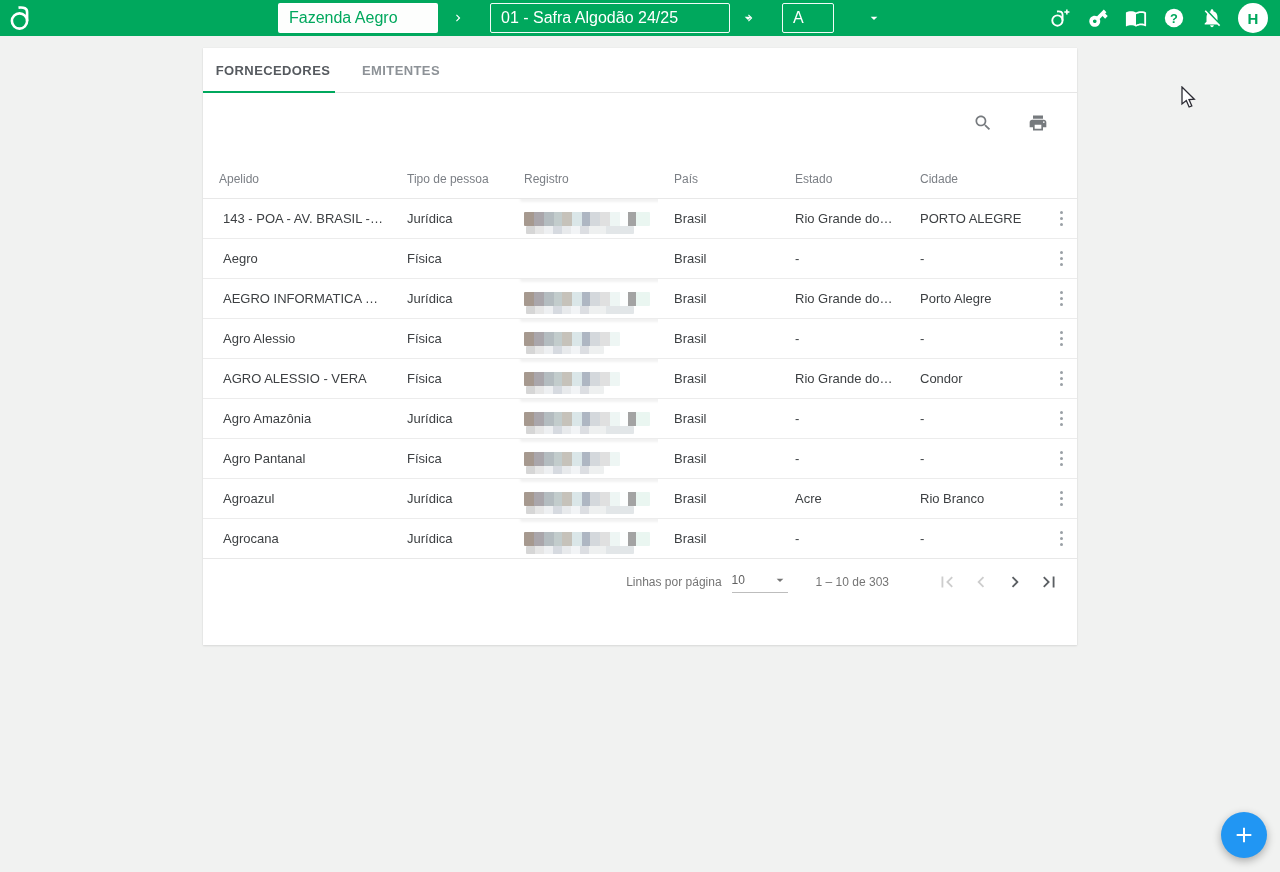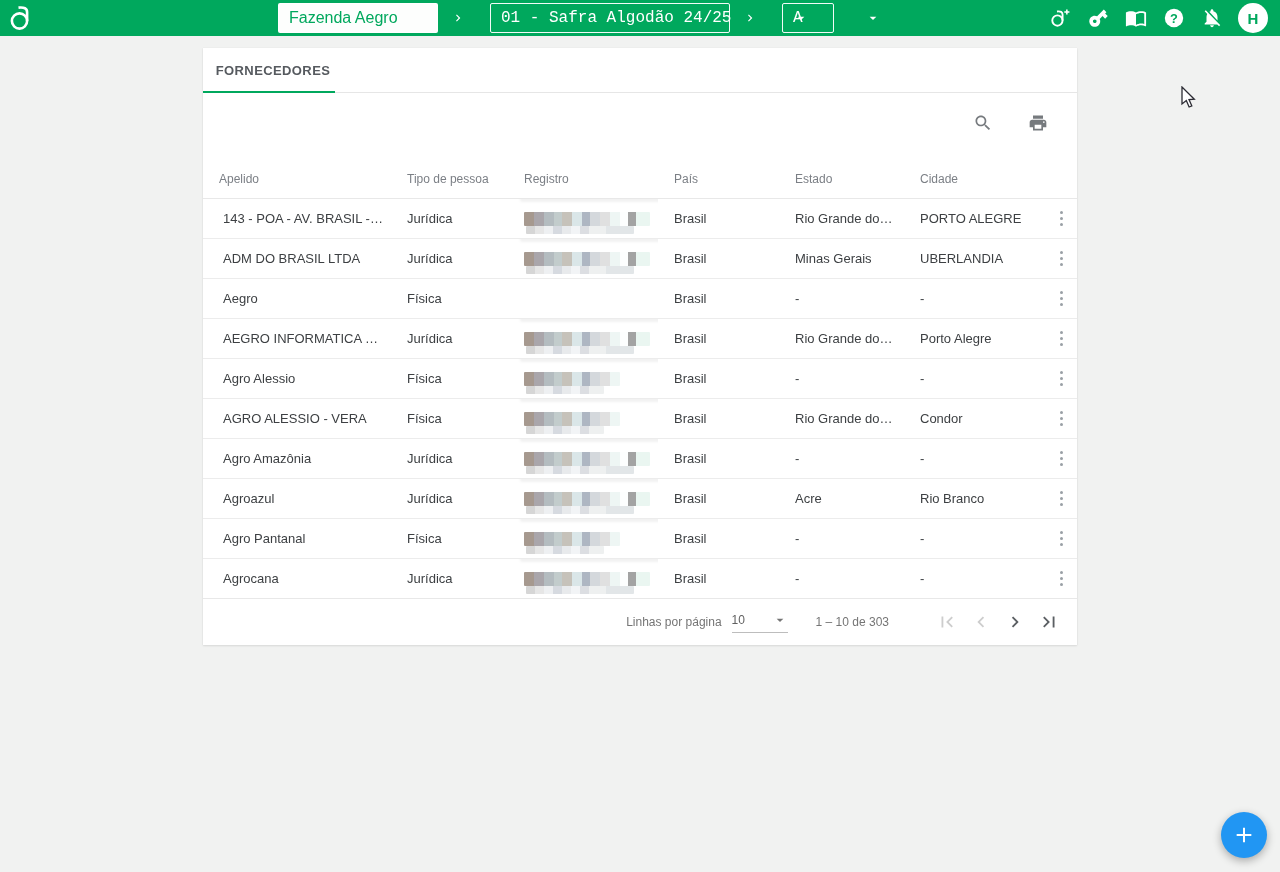--- a/index.html
+++ b/index.html
@@ -22,21 +22,21 @@
   .crumbs { position:absolute; left:278px; top:0; height:36px; display:flex; align-items:center; }
   .dd {
     height:30px; display:flex; align-items:center; border:1px solid rgba(255,255,255,.95);
     border-radius:2px; cursor:pointer; font-size:16px;gap:26px;
   }
   .dd-farm { width:160px; background:#fdfefd; color:#00a85d; }
   .dd-farm .dd-label { padding:0 10px; flex:1; white-space:nowrap; }
   .dd-farm .dd-split { width:1px; height:28px; background:#2fb87a; }
   .dd-season { width:240px; color:#fff; margin-left:24px; }
   .dd-plot { width:52px; color:#fff; margin-left:24px; }
-  .dd-season .dd-label, .dd-plot .dd-label { padding:0 10px; flex:1; white-space:nowrap;font-family:Liberation Mono, monospace; }
+  .dd-season .dd-label, .dd-plot .dd-label { padding:0 10px; flex:1; white-space:nowrap; }
   .dd-season .dd-split, .dd-plot .dd-split { width:1px; height:28px; background:rgba(255,255,255,.95); }
   .dd-caret { width:28px; display:flex; justify-content:center; align-items:center; }
   .crumb-sep { margin-left:12px; width:16px; display:flex; align-items:center; justify-content:center; }
   .appbar-right { position:absolute; right:12px; top:0; height:36px; display:flex; align-items:center; gap:14px; }
   .abtn { width:24px; height:24px; display:flex; align-items:center; justify-content:center; cursor:pointer; }
   .avatar {
     width:30px; height:30px; border-radius:50%; background:#fff; color:#00a85d;
     font-size:15px; font-weight:bold; display:flex; align-items:center; justify-content:center; cursor:pointer;
   }
 
@@ -209,20 +209,21 @@
       </svg>
     </span>
     <span class="avatar">H</span>
   </div>
 </header>
 
 <section class="card">
 
   <div class="tabs">
     <div class="tab active">FORNECEDORES</div>
+    <div class="tab">EMITENTES</div>
   </div>
 
   <div class="toolbar">
     <span class="abtn2 btn-search">
       <svg width="20" height="20" viewBox="0 0 24 24">
         <path fill="#767a7e" d="M15.5 14h-.79l-.28-.27C15.41 12.59 16 11.11 16 9.5 16 5.91 13.09 3 9.5 3S3 5.91 3 9.5 5.91 16 9.5 16c1.61 0 3.09-.59 4.23-1.57l.27.28v.79l5 4.99L20.49 19l-4.99-5zm-6 0C7.01 14 5 11.99 5 9.5S7.01 5 9.5 5 14 7.01 14 9.5 11.99 14 9.5 14z"></path>
       </svg>
     </span>
     <span class="abtn2 btn-print">
       <svg width="20" height="20" viewBox="0 0 24 24">
@@ -266,39 +267,20 @@
       <td>PORTO ALEGRE</td>
       <td>
         <span class="kebab">
               <i></i>
               <i></i>
               <i></i>
             </span>
       </td>
     </tr>
         <tr>
-      <td>ADM DO BRASIL LTDA</td>
-      <td>Jurídica</td>
-      <td>
-        <span class="maskwrap" data-mask="cnpj">
-          <i class="m-top"></i><i class="m-main"></i><i class="m-sub"></i>
-        </span>
-      </td>
-      <td>Brasil</td>
-      <td>Minas Gerais</td>
-      <td>UBERLANDIA</td>
-      <td>
-        <span class="kebab">
-              <i></i>
-              <i></i>
-              <i></i>
-            </span>
-      </td>
-    </tr>
-        <tr>
       <td>Aegro</td>
       <td>Física</td>
       <td>
         
       </td>
       <td>Brasil</td>
       <td>-</td>
       <td>-</td>
       <td>
         <span class="kebab">
@@ -378,49 +360,49 @@
       <td>-</td>
       <td>
         <span class="kebab">
               <i></i>
               <i></i>
               <i></i>
             </span>
       </td>
     </tr>
         <tr>
+      <td>Agro Pantanal</td>
+      <td>Física</td>
+      <td>
+        <span class="maskwrap" data-mask="cpf">
+          <i class="m-top"></i><i class="m-main"></i><i class="m-sub"></i>
+        </span>
+      </td>
+      <td>Brasil</td>
+      <td>-</td>
+      <td>-</td>
+      <td>
+        <span class="kebab">
+              <i></i>
+              <i></i>
+              <i></i>
+            </span>
+      </td>
+    </tr>
+        <tr>
       <td>Agroazul</td>
       <td>Jurídica</td>
       <td>
         <span class="maskwrap" data-mask="cnpj">
           <i class="m-top"></i><i class="m-main"></i><i class="m-sub"></i>
         </span>
       </td>
       <td>Brasil</td>
       <td>Acre</td>
       <td>Rio Branco</td>
-      <td>
-        <span class="kebab">
-              <i></i>
-              <i></i>
-              <i></i>
-            </span>
-      </td>
-    </tr>
-        <tr>
-      <td>Agro Pantanal</td>
-      <td>Física</td>
-      <td>
-        <span class="maskwrap" data-mask="cpf">
-          <i class="m-top"></i><i class="m-main"></i><i class="m-sub"></i>
-        </span>
-      </td>
-      <td>Brasil</td>
-      <td>-</td>
-      <td>-</td>
       <td>
         <span class="kebab">
               <i></i>
               <i></i>
               <i></i>
             </span>
       </td>
     </tr>
         <tr>
       <td>Agrocana</td>

